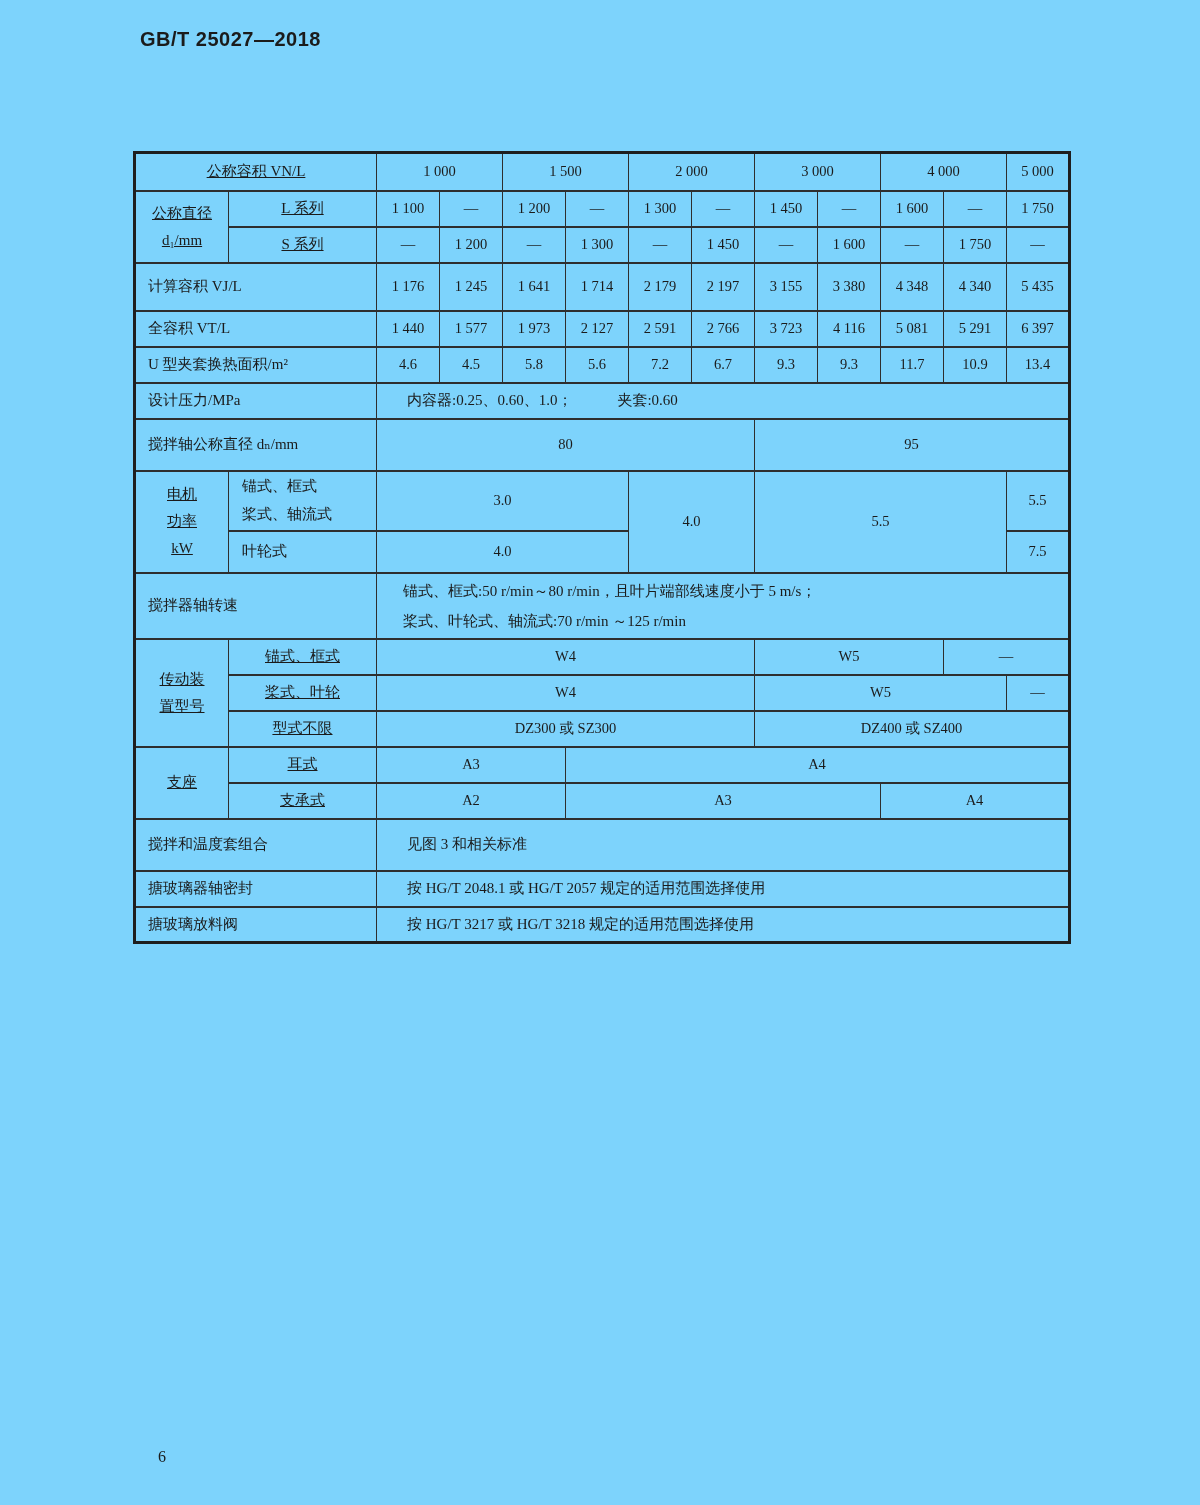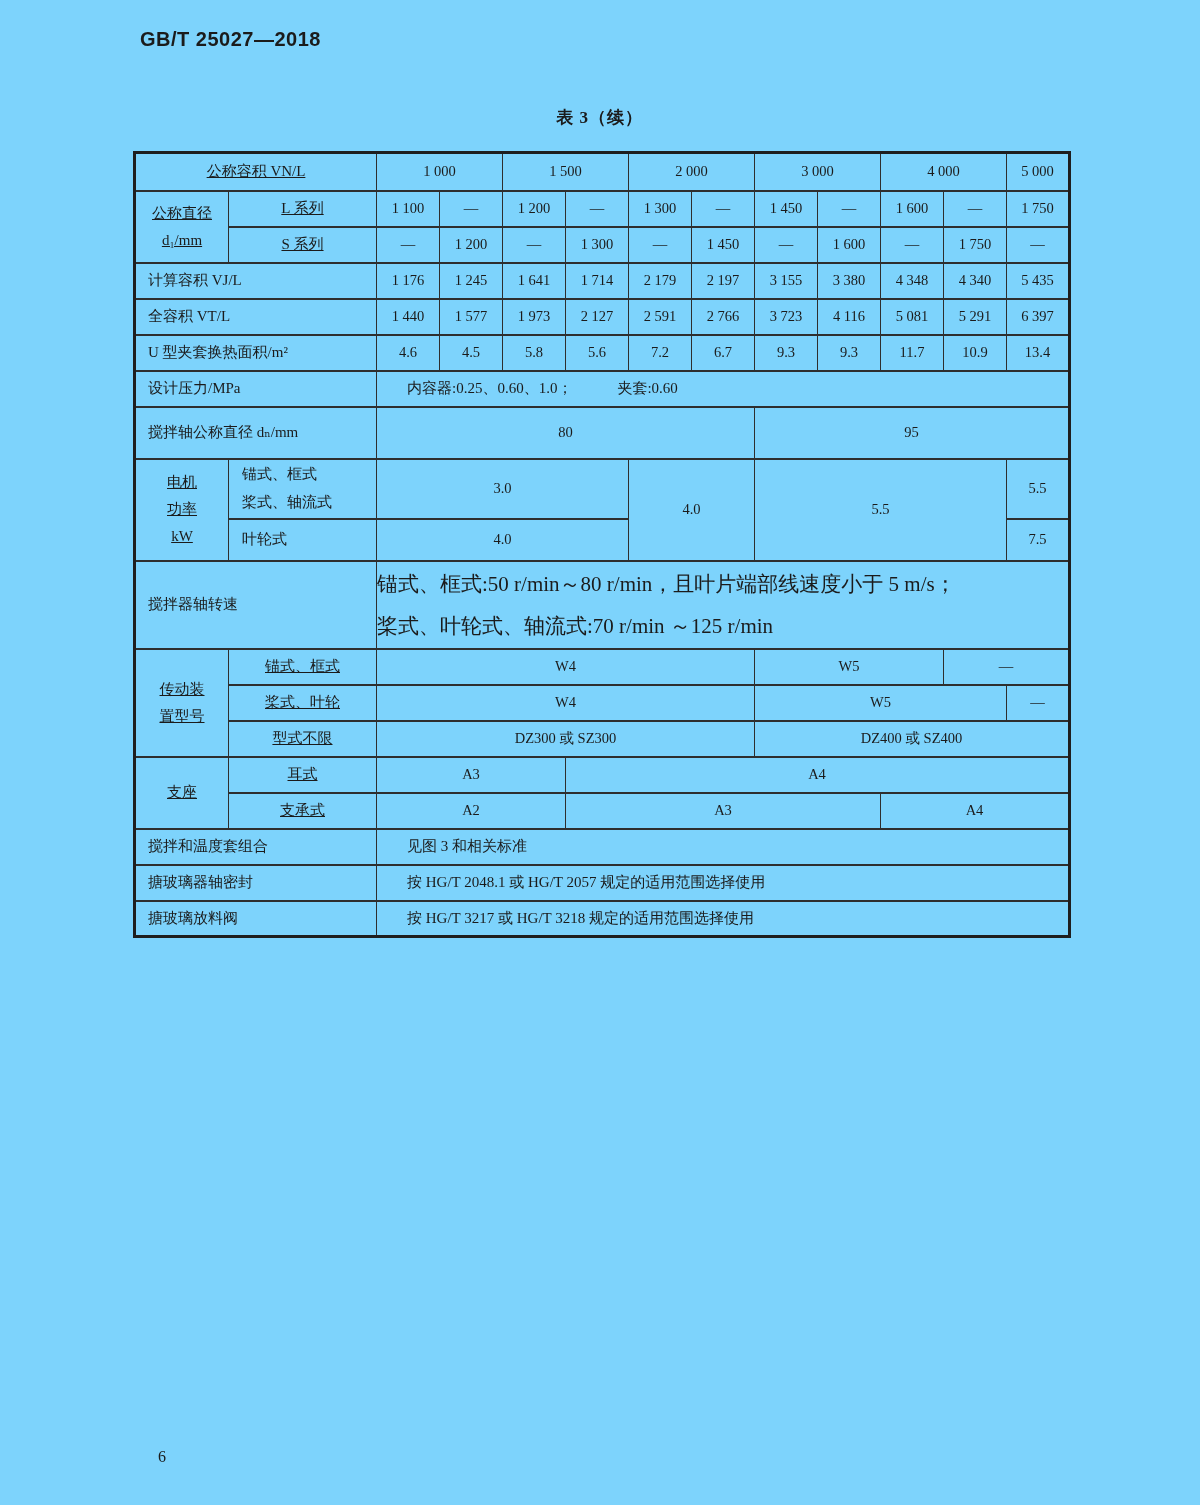--- a/index.html
+++ b/index.html
@@ -39,33 +39,32 @@
   table.spec td.lblc{  
     text-align:center;font-size:15px;white-space:pre-line;line-height:1.8;text-decoration:underline;
   }
   table.spec td.lbl2{  
     text-align:left;padding-left:13px;font-size:15px;white-space:pre-line;line-height:1.85;
   }
   table.spec td.txt{   
     text-align:left;padding-left:30px;font-size:15px;
   }
   table.spec td.txt2{  
-    text-align:left;padding-left:0;font-size:21px;white-space:pre-line;line-height:2.0;
+    text-align:left;padding-left:26px;font-size:15px;white-space:pre-line;line-height:2.0;
   }
   .page-number{
     position:absolute;left:158px;top:1448px;
     font-size:16px;
   }
 </style>
 </head>
 <body>
 
 <div class="page">
   <div class="doc-code">GB/T 25027—2018</div>
-  <div class="table-title">表 3（续）</div>
   <table class="spec" id="spec-table">
       <colgroup>
         <col style="width: 94px;">
         <col style="width: 148px;">
         <col style="width: 63px;">
         <col style="width: 63px;">
         <col style="width: 63px;">
         <col style="width: 63px;">
         <col style="width: 63px;">
         <col style="width: 63px;">
@@ -108,21 +107,21 @@
           <td>—</td>
           <td>1 300</td>
           <td>—</td>
           <td>1 450</td>
           <td>—</td>
           <td>1 600</td>
           <td>—</td>
           <td>1 750</td>
           <td>—</td>
         </tr>
-        <tr style="height: 36px;">
+        <tr style="height: 48px;">
           <td colspan="2" class="lbl">计算容积 VJ/L</td>
           <td>1 176</td>
           <td>1 245</td>
           <td>1 641</td>
           <td>1 714</td>
           <td>2 179</td>
           <td>2 197</td>
           <td>3 155</td>
           <td>3 380</td>
           <td>4 348</td>
@@ -211,21 +210,21 @@
           <td class="lblc">耳式</td>
           <td colspan="3">A3</td>
           <td colspan="8">A4</td>
         </tr>
         <tr style="height: 36px;">
           <td class="lblc">支承式</td>
           <td colspan="3">A2</td>
           <td colspan="5">A3</td>
           <td colspan="3">A4</td>
         </tr>
-        <tr style="height: 36px; margin-top: 20px;">
+        <tr style="height: 52px; margin-top: 20px;">
           <td colspan="2" class="lbl">搅拌和温度套组合</td>
           <td colspan="11" class="txt">见图 3 和相关标准</td>
         </tr>
         <tr style="height: 36px;">
           <td colspan="2" class="lbl">搪玻璃器轴密封</td>
           <td colspan="11" class="txt">按 HG/T 2048.1 或 HG/T 2057 规定的适用范围选择使用</td>
         </tr>
         <tr style="height: 36px;">
           <td colspan="2" class="lbl">搪玻璃放料阀</td>
           <td colspan="11" class="txt">按 HG/T 3217 或 HG/T 3218 规定的适用范围选择使用</td>

